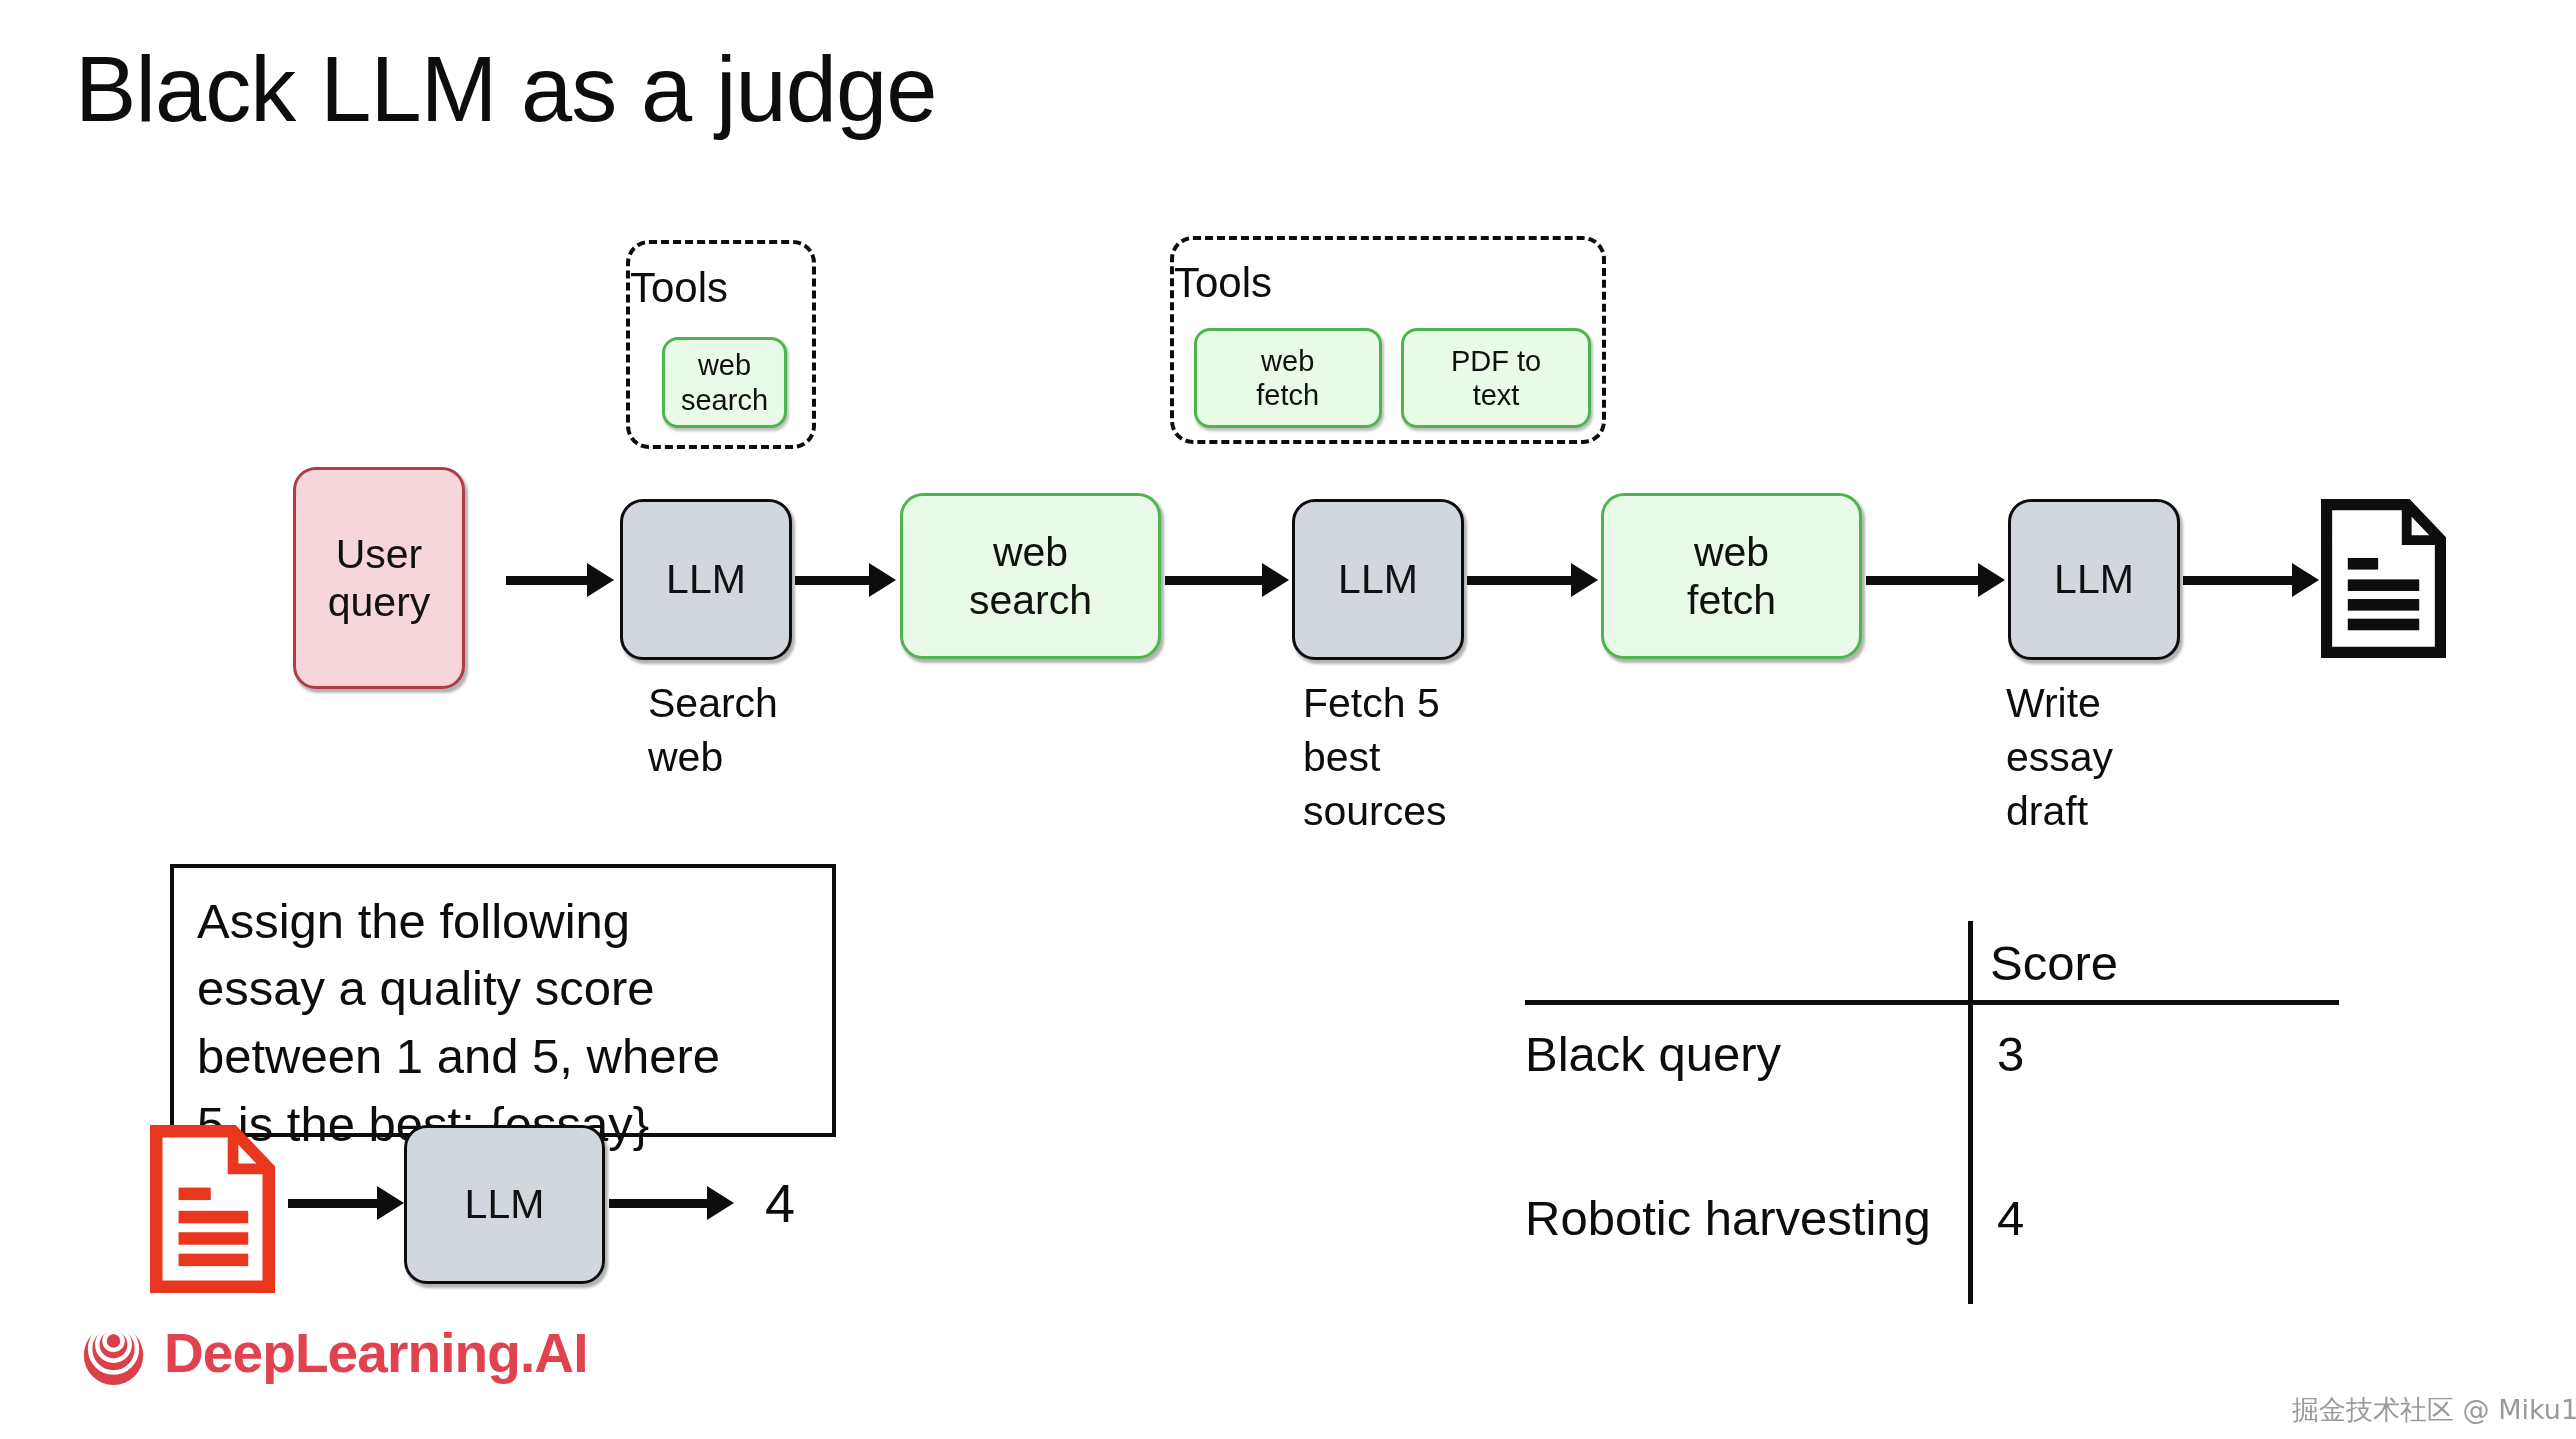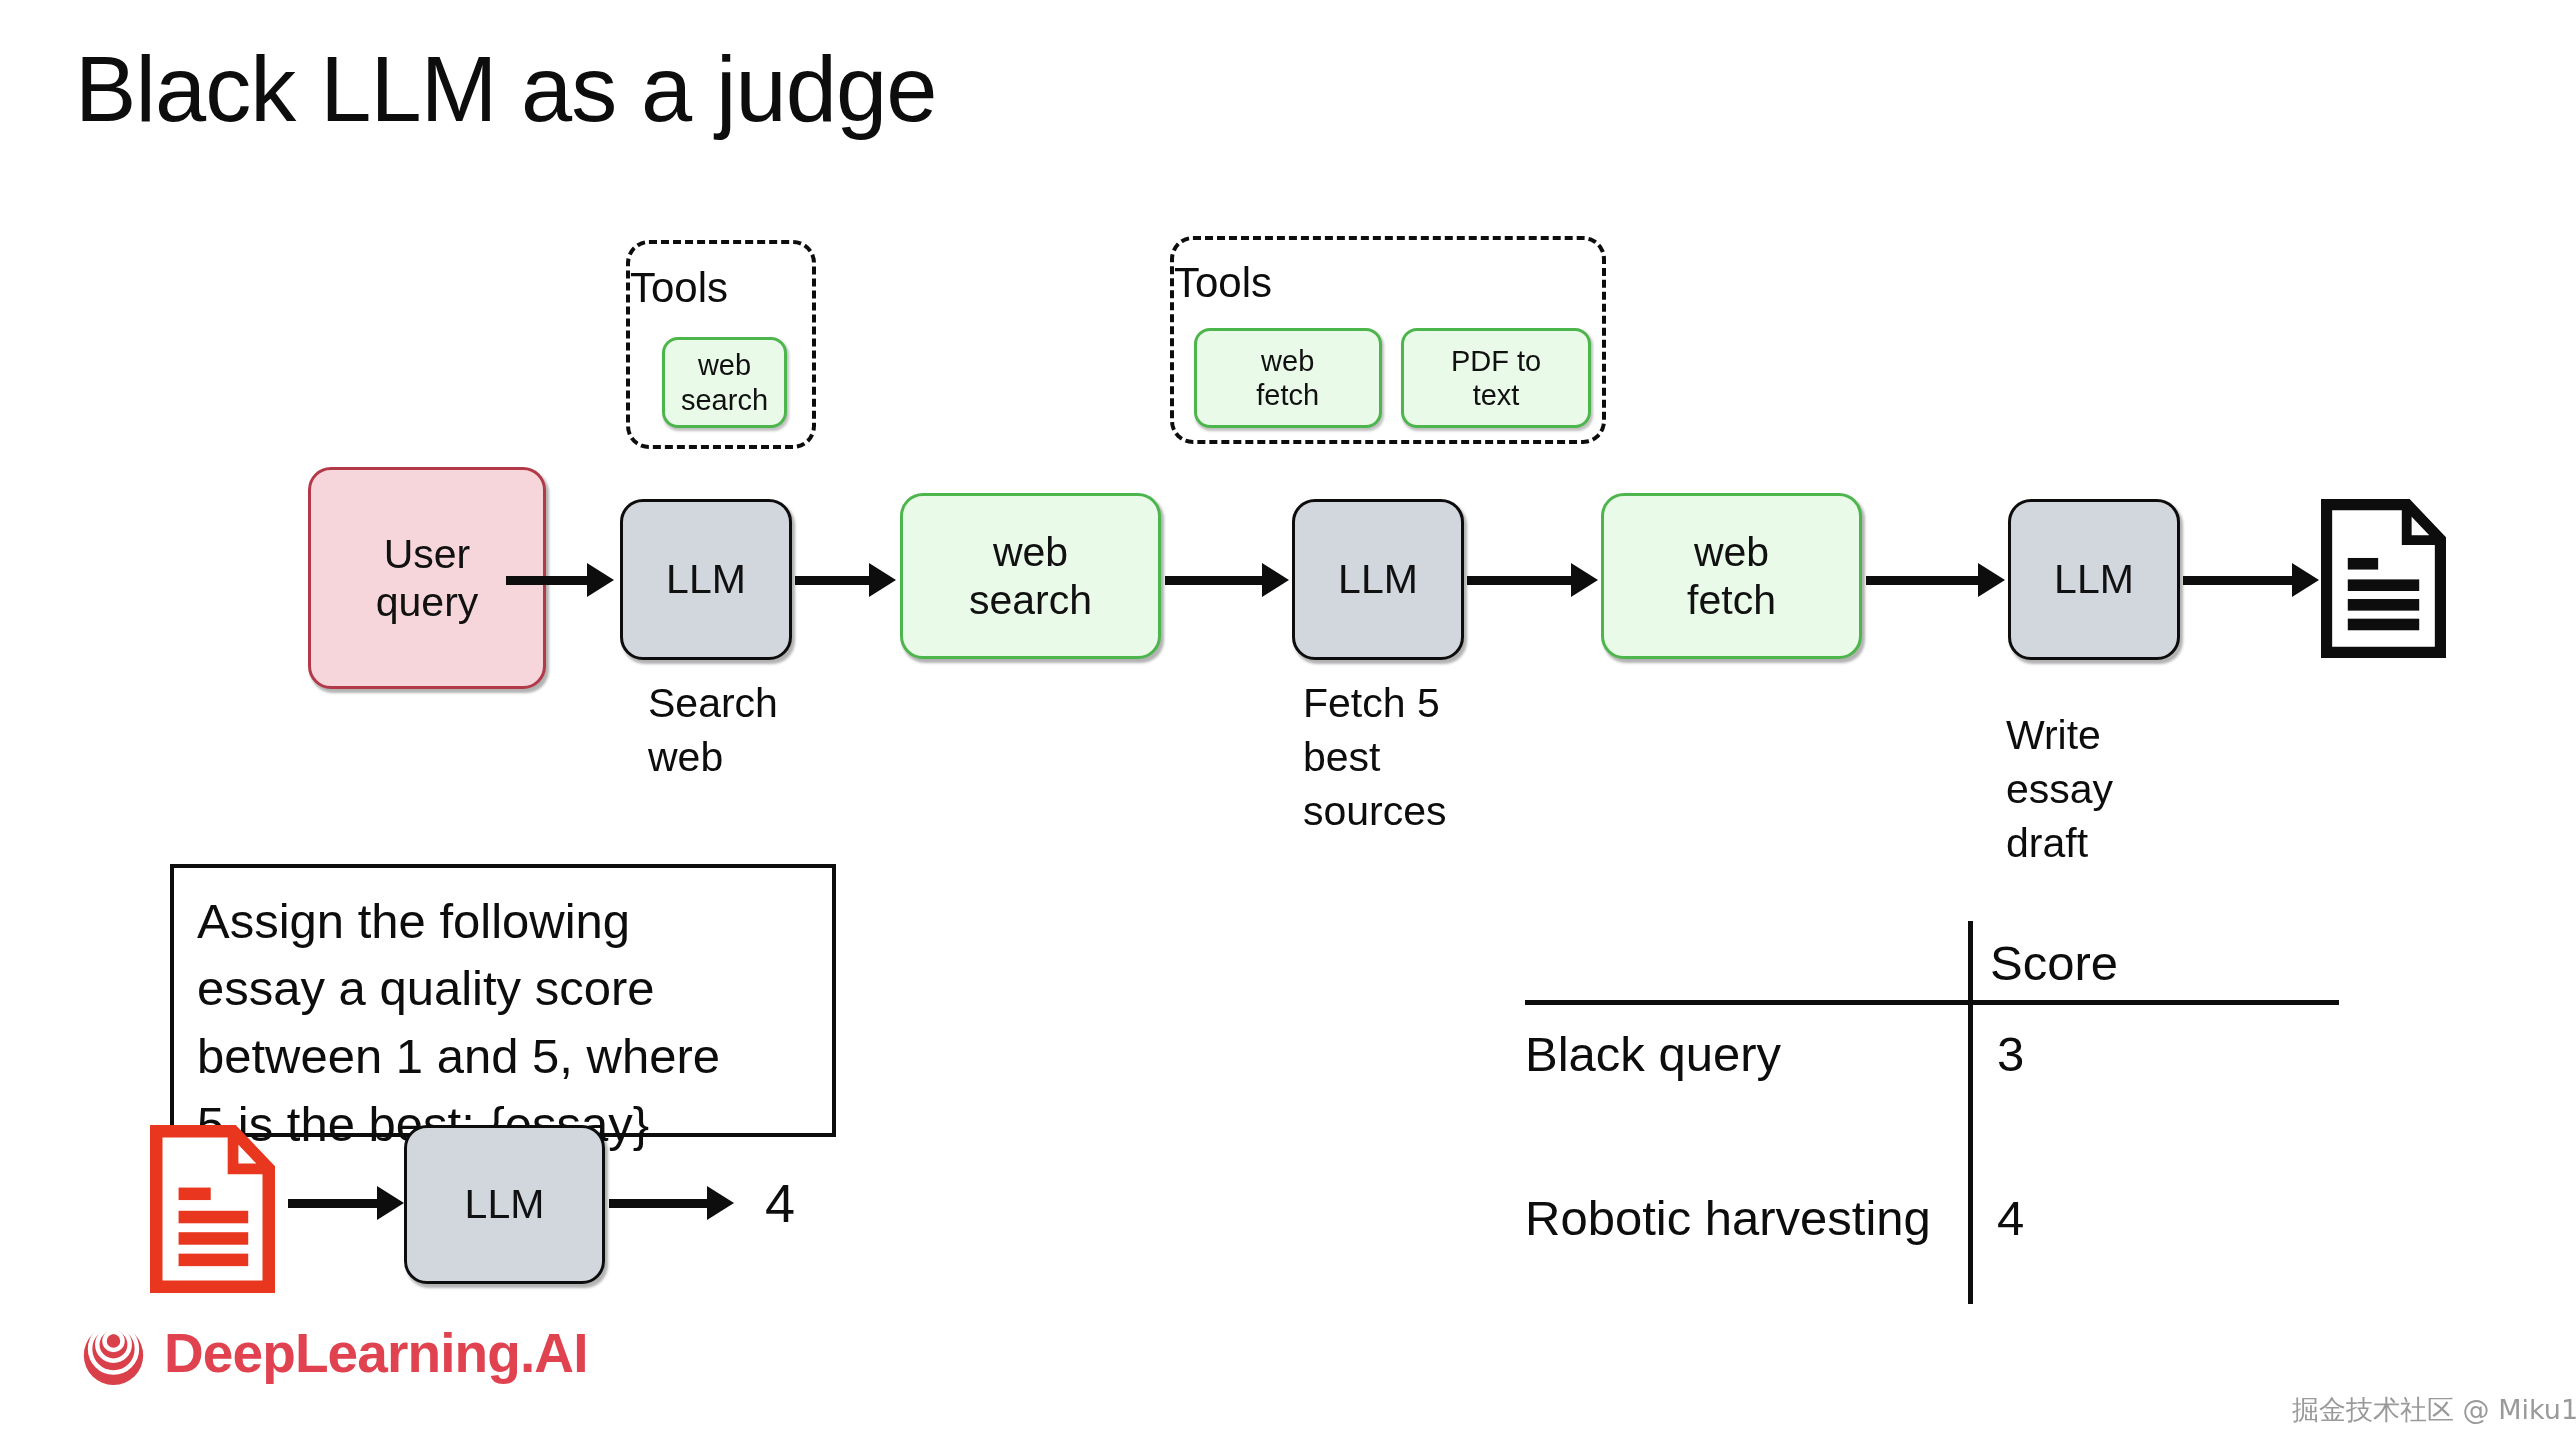--- a/index.html
+++ b/index.html
@@ -216,40 +216,40 @@
   </div>
 
   <div class="tools-box" style="left:1170px; top:236px; width:436px; height:208px;">
     <div class="tools-label" style="top:21.5px;">Tools</div>
     <div class="tool-chip" style="left:19.7px; top:88px; width:188px; height:100px;">web
 fetch</div>
     <div class="tool-chip" style="left:227px; top:88px; width:190px; height:100px;">PDF to
 text</div>
   </div>
 
-  <div class="node node-user" style="left:293px; top:467px; width:238px; height:222px;margin-left:15px;">User
+  <div class="node node-user" style="left:293px; top:467px; width:172px; height:222px;">User
 query</div>
 
   <div class="node node-llm" style="left:620px; top:499px; width:172px; height:161px;">LLM</div>
   <div class="node-caption" style="left:648px; top:676px; width:224px;">Search
 web</div>
 
   <div class="node node-tool" style="left:900px; top:493px; width:261px; height:166px;">web
 search</div>
 
   <div class="node node-llm" style="left:1292px; top:499px; width:172px; height:161px;">LLM</div>
   <div class="node-caption" style="left:1303px; top:676px; width:268px;">Fetch 5
 best
 sources</div>
 
   <div class="node node-tool" style="left:1601px; top:493px; width:261px; height:166px;">web
 fetch</div>
 
   <div class="node node-llm" style="left:2008px; top:499px; width:172px; height:161px;">LLM</div>
-  <div class="node-caption" style="left:2006px; top:708px; width:268px;">Write
+  <div class="node-caption" style="left:2006px; top:676px; width:268px;">Write
 essay
 draft</div>
 
   <div style="position:absolute; left:2321px; top:499px; width:125px; height:159px;">
     <svg viewBox="0 0 140 178" width="125" height="159" aria-hidden="true">
       <path d="M6 6 H96 L134 46 V172 H6 Z" fill="#ffffff" stroke="#0d0d0d" stroke-width="13"></path>
       <path d="M96 6 L96 46 L134 46 Z" fill="#ffffff" stroke="#0d0d0d" stroke-width="11"></path>
       <rect x="30" y="66" width="34" height="13" fill="#0d0d0d"></rect>
       <rect x="30" y="90" width="80" height="13" fill="#0d0d0d"></rect>
       <rect x="30" y="112" width="80" height="13" fill="#0d0d0d"></rect>

